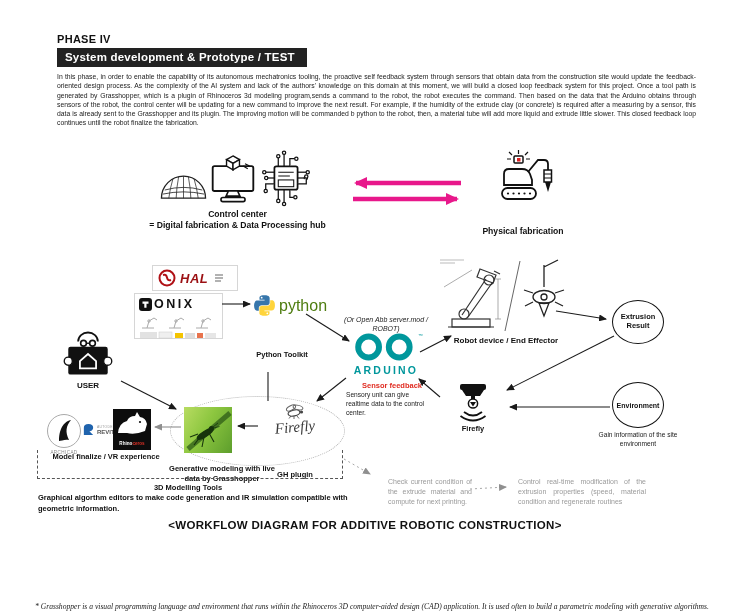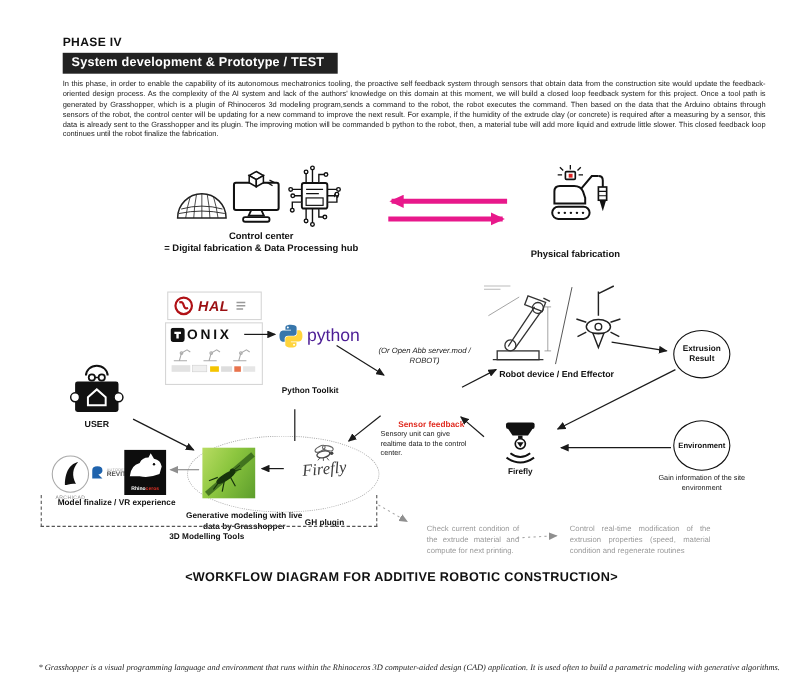--- a/index.html
+++ b/index.html
@@ -120,21 +120,21 @@
   <div class="abs logo-box" style="left:152px;top:265px;width:86px;height:26px;display:flex;align-items:center;padding:0 4px;">
     <svg width="20" height="20" viewBox="0 0 20 20">
       <circle cx="10" cy="10" r="7.5" fill="#fff" stroke="#b01116" stroke-width="2"></circle>
       <path d="M6 7 C12 5 8 14 14 12" fill="none" stroke="#b01116" stroke-width="2"></path>
     </svg>
     <span class="b" style="font-size:13px;color:#9b1013;font-style:italic;margin-left:3px;letter-spacing:.5px;">HAL</span>
     <svg width="10" height="10" viewBox="0 0 10 10" style="margin-left:6px;">
       <path d="M1 2 h8 M1 5 h8 M1 8 h6" stroke="#999" stroke-width="1.4"></path>
     </svg>
   </div>
-  <div class="abs logo-box" style="left:150px;top:293px;width:89px;height:57px;padding:3px 4px;">
+  <div class="abs logo-box" style="left:134px;top:293px;width:89px;height:46px;padding:3px 4px;">
     <div style="display:flex;align-items:center;">
       <svg width="13" height="13" viewBox="0 0 13 13">
         <rect width="13" height="13" rx="3" fill="#111"></rect>
         <path d="M3.5 3.5 h6 v2.2 h-2 v4 h-2.2 v-4 h-1.8 Z" fill="#fff"></path>
       </svg>
       <span style="font-size:12.5px;font-weight:800;letter-spacing:2.5px;margin-left:2px;color:#111;">ONIX</span>
     </div>
     <svg width="80" height="20" viewBox="0 0 80 20">
       <g stroke="#aaa" stroke-width="1" fill="none">
         <path d="M3 17 h12 M8 17 l2 -7 l5 -3 l3 2"></path>
@@ -153,26 +153,37 @@
       <rect x="58" y="2" width="6" height="5" fill="#e8734d"></rect>
         <rect x="66" y="2" width="11" height="5" fill="#e6e6e6"></rect>
     </svg>
   </div>
 
   <div class="abs" style="left:253px;top:294px;display:flex;align-items:center;">
     <svg width="23" height="23" viewBox="0 0 110 110">
       <path fill="#3776ab" d="M54.9 5.4C29.4 5.4 31 16.5 31 16.5l0 11.5 24.4 0 0 3.4-34 0s-16.3-1.9-16.3 23.8C5.1 80.8 19.3 79.9 19.3 79.9l8.5 0 0-11.9s-.5-14.3 14-14.3l24.2 0s13.6.2 13.6-13.1l0-22S81.6 5.4 54.9 5.4Zm-13.4 7.7a4.4 4.4 0 1 1 0 8.8 4.4 4.4 0 0 1 0-8.8Z"></path>
       <path fill="#ffd43b" d="M55.1 104.6c25.5 0 23.9-11.1 23.9-11.1l0-11.5-24.4 0 0-3.4 34 0s16.3 1.9 16.3-23.8c0-25.6-14.2-24.7-14.2-24.7l-8.5 0 0 11.9s.5 14.3-14 14.3l-24.2 0s-13.6-.2-13.6 13.1l0 22s-1.9 13.2 24.7 13.2Zm13.4-7.7a4.4 4.4 0 1 1 0-8.8 4.4 4.4 0 0 1 0 8.8Z"></path>
     </svg>
-    <span style="font-size:16px;color:#4c1d95;margin-left:3px;">python</span>
+    <span style="font-size:16px;color:#4d7c0f;margin-left:3px;">python</span>
   </div>
   <div class="abs lbl ctr" style="left:246px;top:350px;width:72px;font-size:7.5px;">Python Toolkit</div>
 
   <div class="abs ctr preline" style="left:331px;top:315px;width:110px;font-size:7px;font-style:italic;color:#222;line-height:1.3;">(Or Open Abb server.mod /
 ROBOT)</div>
+  <div class="abs" style="left:344px;top:331px;width:84px;">
+    <svg width="84" height="32" viewBox="0 0 116 46">
+      <circle cx="33" cy="23" r="15" fill="none" stroke="#00979c" stroke-width="8.5"></circle>
+      <circle cx="77" cy="23" r="15" fill="none" stroke="#00979c" stroke-width="8.5"></circle>
+      <rect x="26" y="21" width="14" height="4" fill="#fff"></rect>
+      <rect x="70" y="21" width="14" height="4" fill="#fff"></rect>
+      <rect x="75" y="16" width="4" height="14" fill="#fff"></rect>
+      <text x="104" y="8" font-size="7" fill="#00979c">™</text>
+    </svg>
+    <div class="ctr teal" style="font-size:10.5px;font-weight:800;letter-spacing:2.2px;margin-top:1px;">ARDUINO</div>
+  </div>
   <div class="abs b red" style="left:346px;top:381px;font-size:7.5px;">Sensor feedback</div>
   <div class="abs" style="left:346px;top:391px;width:86px;font-size:6.6px;line-height:1.35;color:#222;">Sensory unit can give realtime data to the control center.</div>
 
   <div class="abs" style="left:432px;top:257px;">
     <svg width="140" height="78" viewBox="0 0 140 78">
       <g stroke="#bbb" stroke-width="1">
           <path d="M8 3 h24 M8 6 h15"></path>
         </g>
       <g stroke="#333" stroke-width="1.2" fill="none">
         <rect x="20" y="62" width="38" height="8"></rect>
@@ -279,20 +290,21 @@
       <ellipse cx="16" cy="4.5" rx="5" ry="2.2" fill="none" stroke="#666" stroke-width="1" transform="rotate(14 16 4.5)"></ellipse>
       <circle cx="19.5" cy="9" r="1.6" fill="#444"></circle>
       <path d="M9 13 l-2 2.5 M12 13.5 l0 2.5 M15 13 l2 2.5" stroke="#444" stroke-width=".8"></path>
     </svg>
     <div style="font-family:'Liberation Serif',serif;font-style:italic;font-size:15px;color:#3c3c3c;transform:rotate(-5deg);">Firefly</div>
   </div>
   <div class="abs lbl ctr" style="left:266px;top:470px;width:58px;font-size:7.5px;">GH plugin</div>
 
   <div class="abs dashed-bracket" style="left:37px;top:450px;width:306px;height:29px;"></div>
   <div class="abs lbl ctr" style="left:118px;top:483px;width:140px;font-size:7.5px;">3D Modelling Tools</div>
+  <div class="abs lbl" style="left:38px;top:493px;width:314px;font-size:7.5px;line-height:1.4;">Graphical algorthm editors to make code generation and IR simulation compatible with geometric information.</div>
 
   <div class="abs gray-note j" style="left:388px;top:477px;width:84px;">Check current condition of the extrude material and compute for next printing.</div>
   <div class="abs gray-note j" style="left:518px;top:477px;width:128px;">Control real-time modification of the extrusion properties (speed, material condition and regenerate routines</div>
 
   <div class="abs lbl ctr" style="left:115px;top:519px;width:500px;font-size:11.5px;letter-spacing:.3px;">&lt;WORKFLOW DIAGRAM FOR ADDITIVE ROBOTIC CONSTRUCTION&gt;</div>
   <div class="abs footnote" style="left:35px;top:557px;width:674px;">* Grasshopper is a visual programming language and environment that runs within the Rhinoceros 3D computer-aided design (CAD) application.  It is used often to build a parametric modeling with generative algorithms.</div>
 
   <svg class="abs" style="left:0;top:0;pointer-events:none;" width="730" height="613" viewBox="0 0 730 613">
     <defs>
       <marker id="mb" markerUnits="userSpaceOnUse" markerWidth="8" markerHeight="7" refX="7" refY="3.5" orient="auto">

